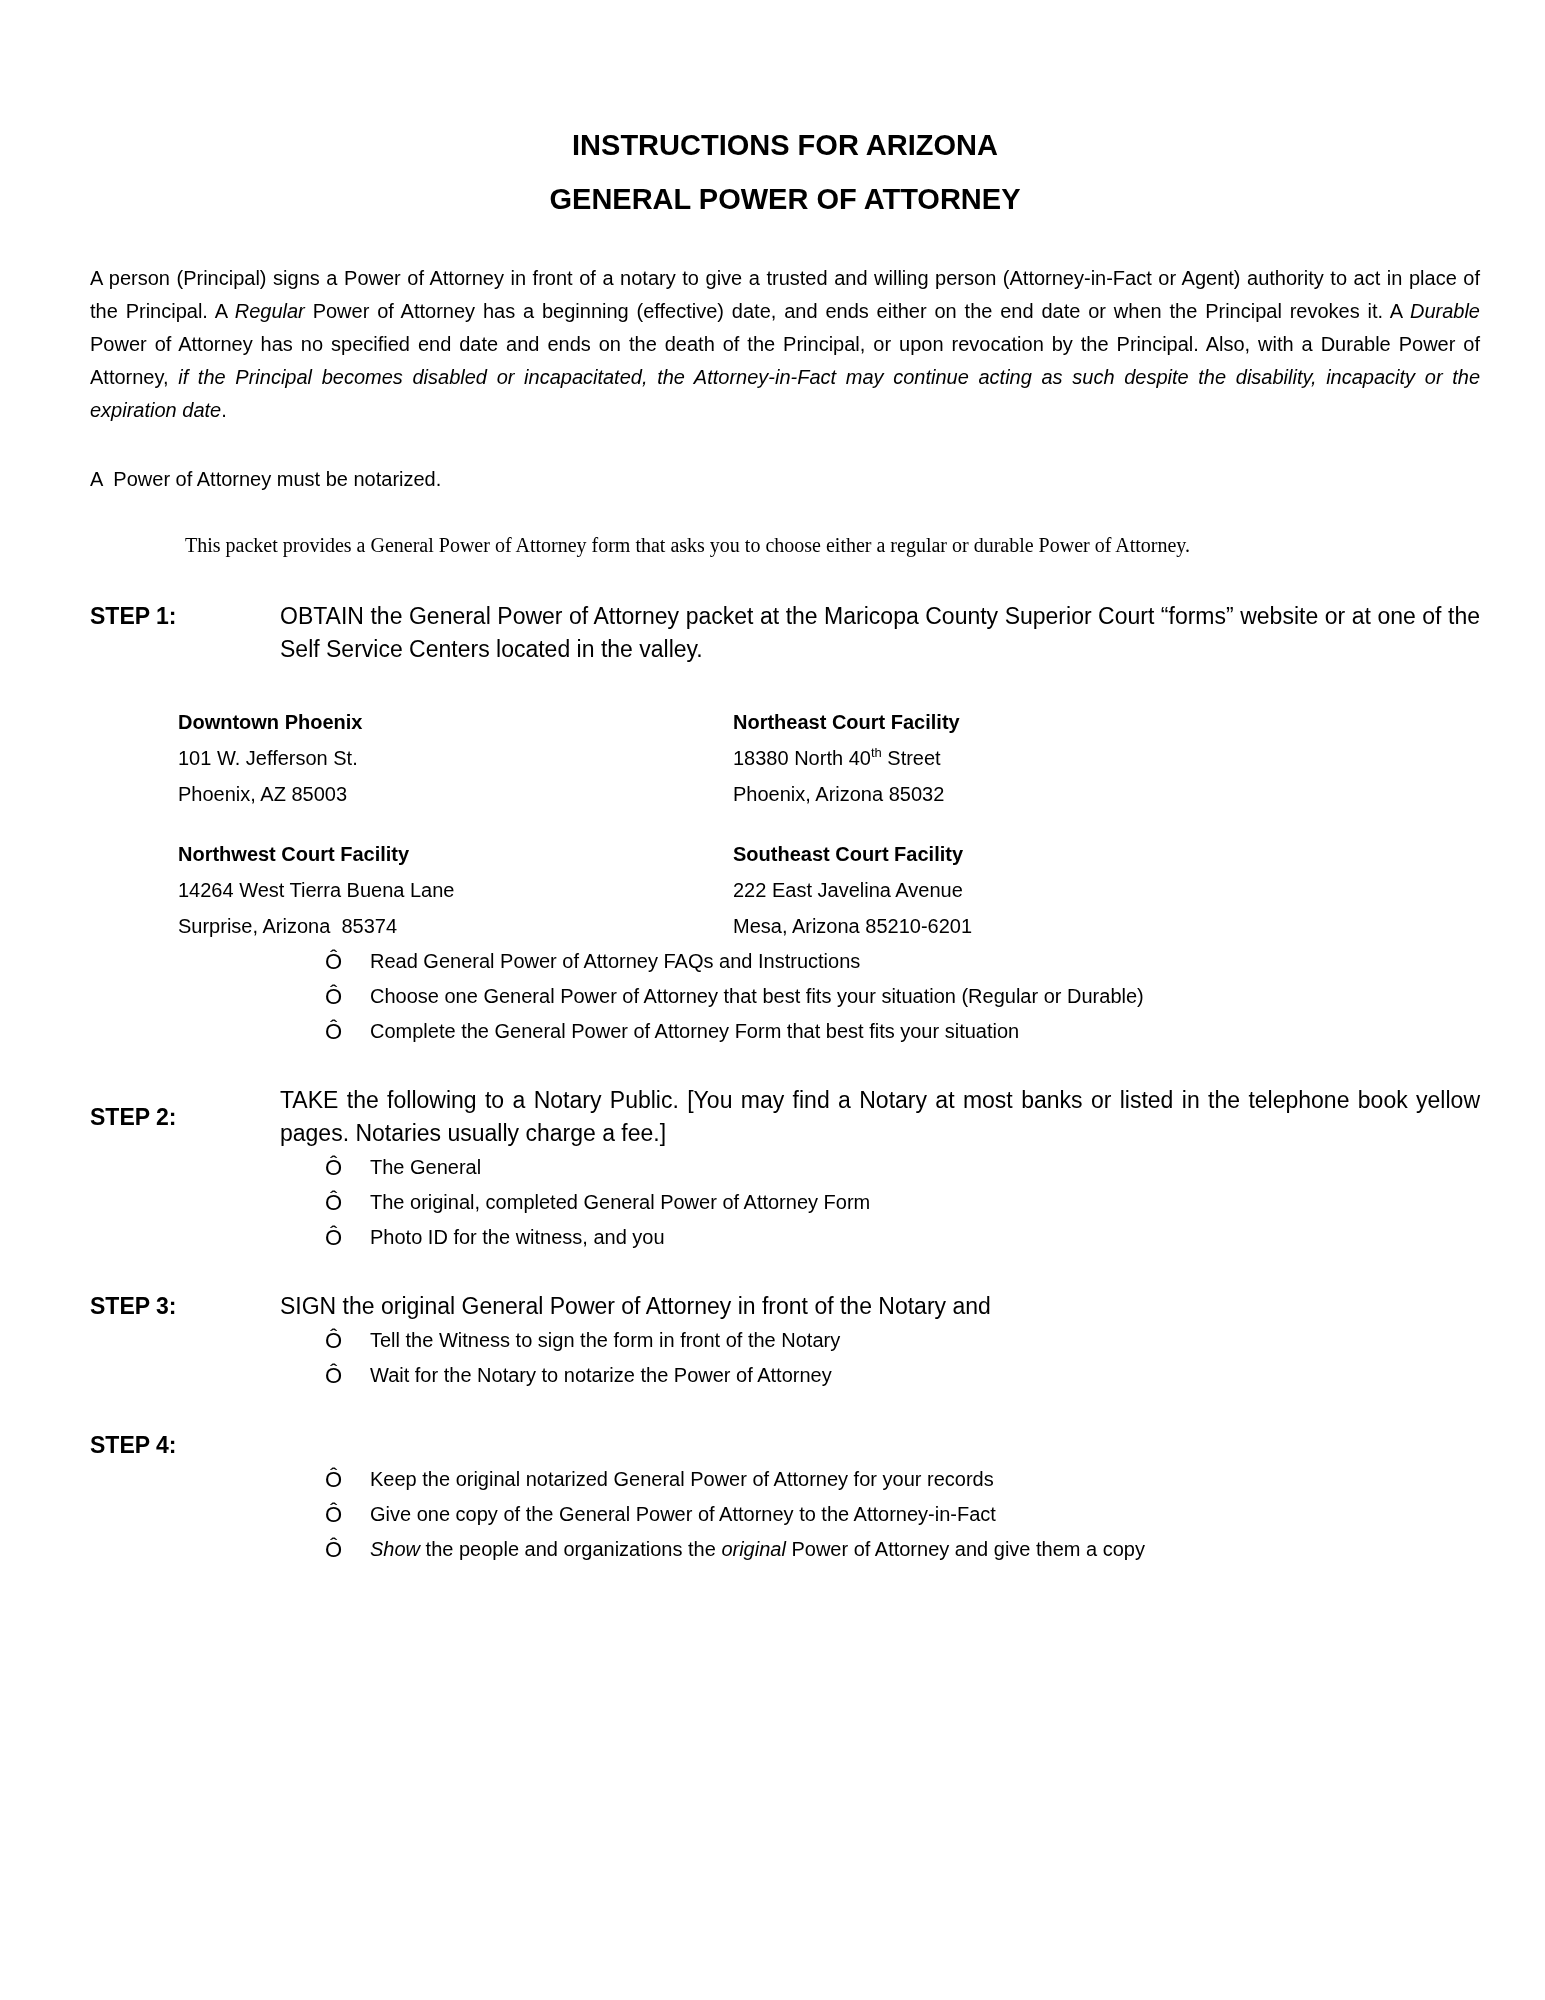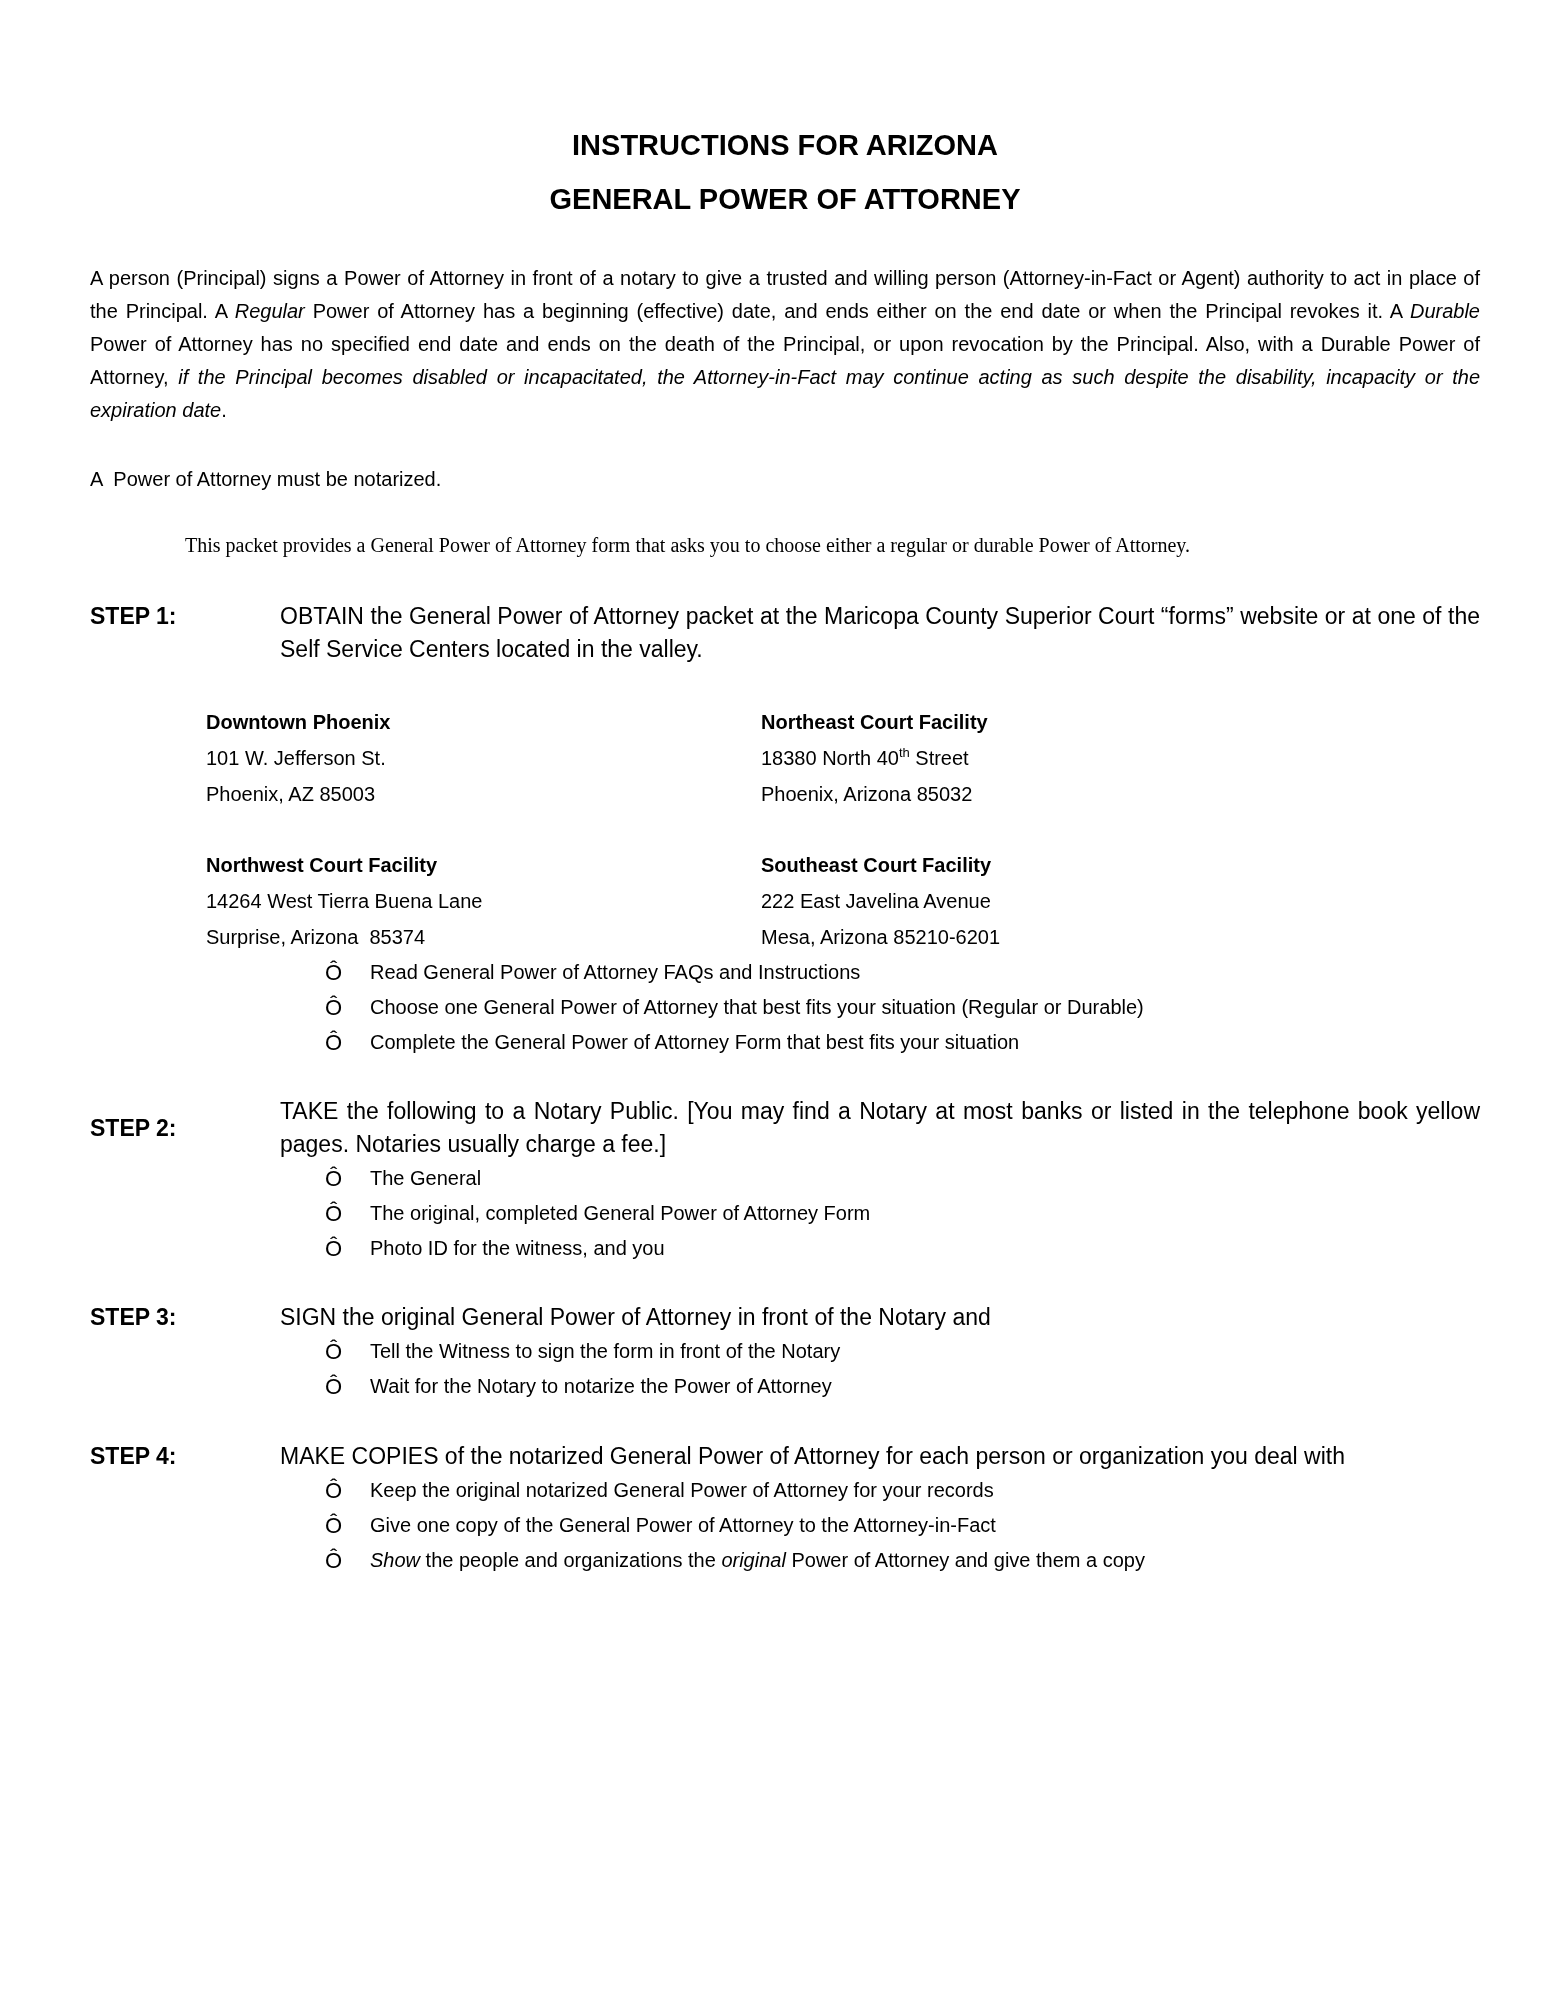--- a/index.html
+++ b/index.html
@@ -58,24 +58,24 @@
     text-align: justify;
     text-align-last: left;
   }
   .step-verb { font-weight: normal; }
   .mt-step1 { margin-top: 38px; }
   .mt-step2 { margin-top: 35px; align-items: center; }
   .mt-step3 { margin-top: 35px; }
   .mt-step4 { margin-top: 36px; }
   .addr-grid {
     margin-top: 38px;
-    margin-left: 116px;
+    margin-left: 88px;
     display: grid;
     grid-template-columns: 555px auto;
-    row-gap: 35px;
+    row-gap: 24px;
     font-size: 20px;
     line-height: 36px;
   }
   .addr-name { font-weight: bold; }
   .addr-sup {
     font-size: 13px;
     vertical-align: super;
     line-height: 0;
   }
   ul.checklist {
@@ -186,21 +186,20 @@
         <span>Tell the Witness to sign the form in front of the Notary</span>
       </li>
     <li>
         <span class="bullet-glyph">Ô</span>
         <span>Wait for the Notary to notarize the Power of Attorney</span>
       </li>
   </ul>
 
   <div class="step-row mt-step4">
     <div class="step-label">STEP 4:</div>
-    <div class="step-body"><span class="step-verb">MAKE COPIES</span><span> of the notarized General Power of Attorney for each person or organization you deal with</span></div>
   </div>
 
   <ul class="checklist mt-check4">
     <li>
         <span class="bullet-glyph">Ô</span>
         <span>Keep the original notarized General Power of Attorney for your records</span>
       </li>
     <li>
         <span class="bullet-glyph">Ô</span>
         <span>Give one copy of the General Power of Attorney to the Attorney-in-Fact</span>

